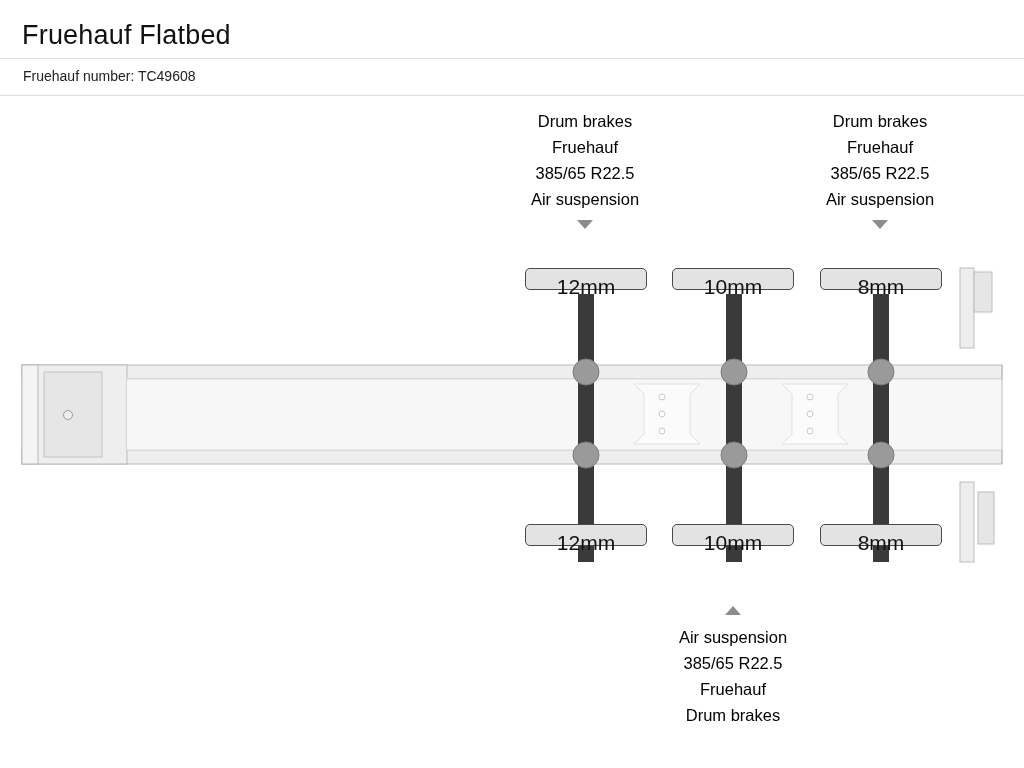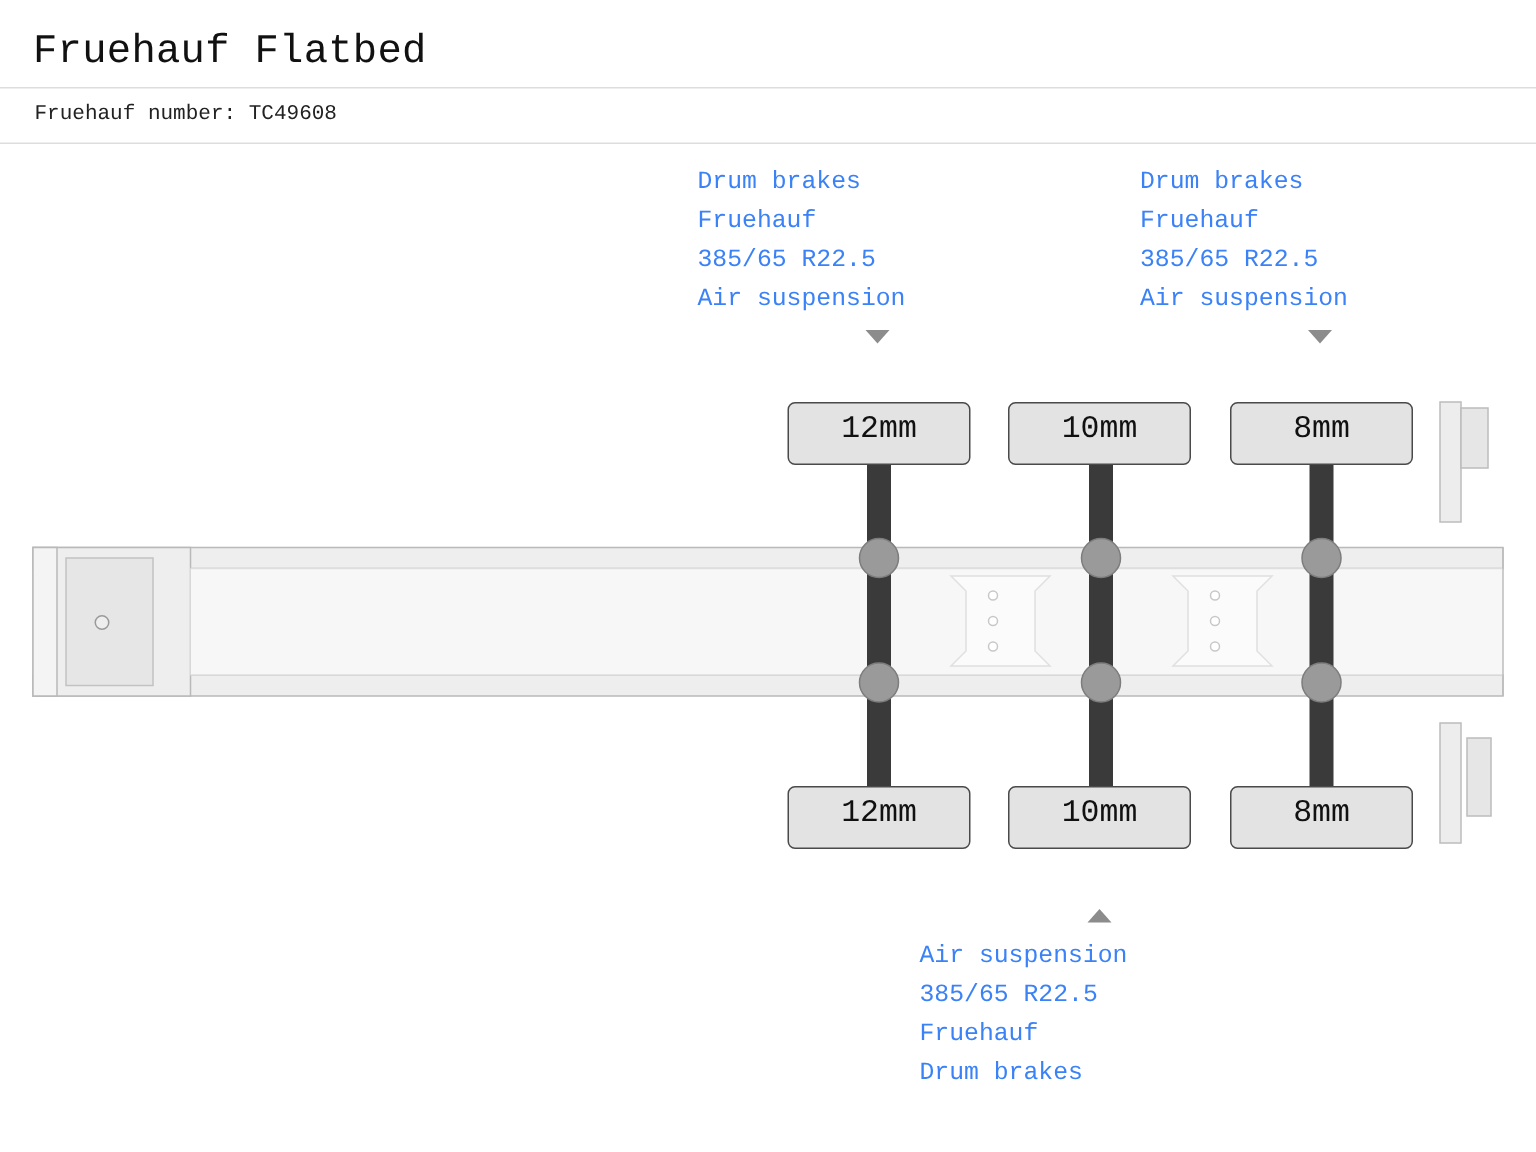--- a/index.html
+++ b/index.html
@@ -12,21 +12,20 @@
     height: 768px;
     font-family: "Liberation Sans", sans-serif;
     color: #1a1a1a;
     overflow: hidden;
     position: relative;
   }
   .page {
     position: relative;
     width: 1024px;
     height: 768px;
-    font-family: Liberation Mono, monospace;
   }
 
   
   .header {
     position: absolute;
     left: 0; top: 0;
     width: 1024px;
   }
   .title {
     position: absolute;
@@ -68,23 +67,24 @@
     position: absolute;
     left: 0;
     top: 96px;
     width: 1024px;
     height: 672px;
   }
 
   
   .annot {
     position: absolute;
+    text-align: center;
     font-size: 16.5px;
     line-height: 26px;
-    color: #3b82f6;
+    color: #000000;
     white-space: nowrap;
   }
   .annot div { white-space: nowrap; }
 
   .arrow-down, .arrow-up {
     position: absolute;
     width: 0; height: 0;
   }
   .arrow-down {
     border-left: 8px solid transparent;
@@ -110,21 +110,21 @@
   .depth-label {
     position: absolute;
     box-sizing: border-box;
     background: #e3e3e3;
     border: 1px solid #4a4a4a;
     border-radius: 5px;
     font-size: 21px;
     color: #111111;
     text-align: center;
     line-height: 36px;
-    height: 42px;
+    height: 22px;
     width: 122px;
   }
 </style>
 </head>
 <body>
 
 <div class="page">
 
   <div class="header">
     <div class="title">Fruehauf Flatbed</div>

